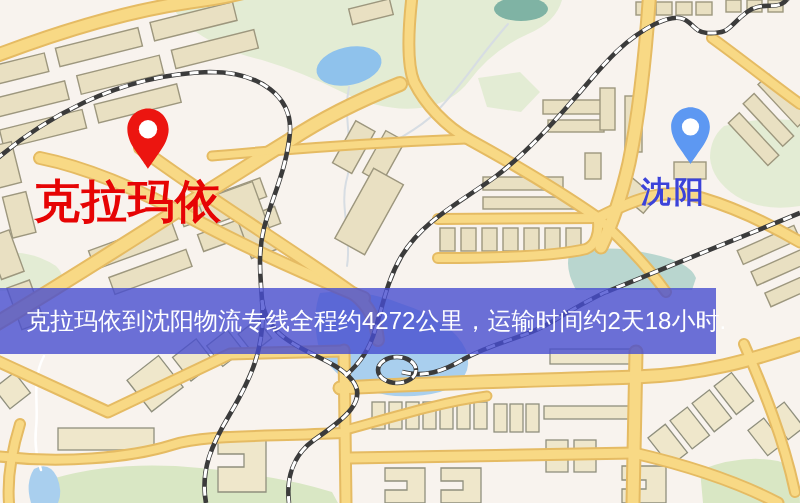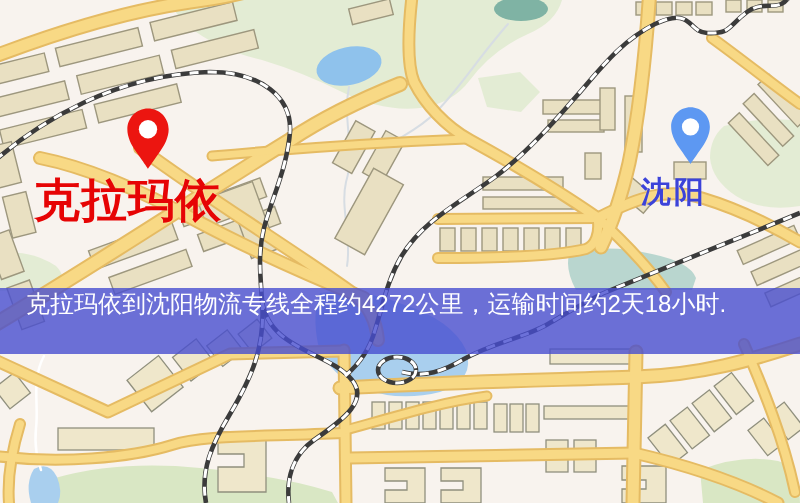--- a/index.html
+++ b/index.html
@@ -27,29 +27,28 @@
   .rail-d{fill:none;stroke:#ffffff;stroke-width:3;stroke-dasharray:9 9;}
 
   .marker{position:absolute;}
   .marker svg{position:static;}
   .pin-origin{left:124px;top:107px;width:48px;height:64px;}
   .pin-dest{left:668px;top:106px;width:45px;height:60px;}
 
   .place-label{
     position:absolute;font-weight:bold;line-height:1;white-space:nowrap;
     text-shadow:0 0 2px rgba(255,255,255,.35);
-    font-family:Liberation Serif, serif;
   }
   .origin-label{left:34px;top:178px;font-size:46px;color:#e60404;letter-spacing:1px;}
   .dest-label{left:641px;top:177px;font-size:30px;color:#3c43d9;letter-spacing:3px;}
 
   .banner{
-    position:absolute;left:0;top:288px;width:800px;height:66px;
+    position:absolute;left:0;top:288px;width:716px;height:66px;
     background:rgba(71,77,208,0.8);
-    display:flex;
+    display:flex;align-items:center;
     color:#ffffff;font-size:24px;white-space:nowrap;
   }
   .banner span{padding-left:26px;}
 </style>
 </head>
 <body>
 
 <div class="stage">
 
   <svg width="800" height="503" viewBox="0 0 800 503">

